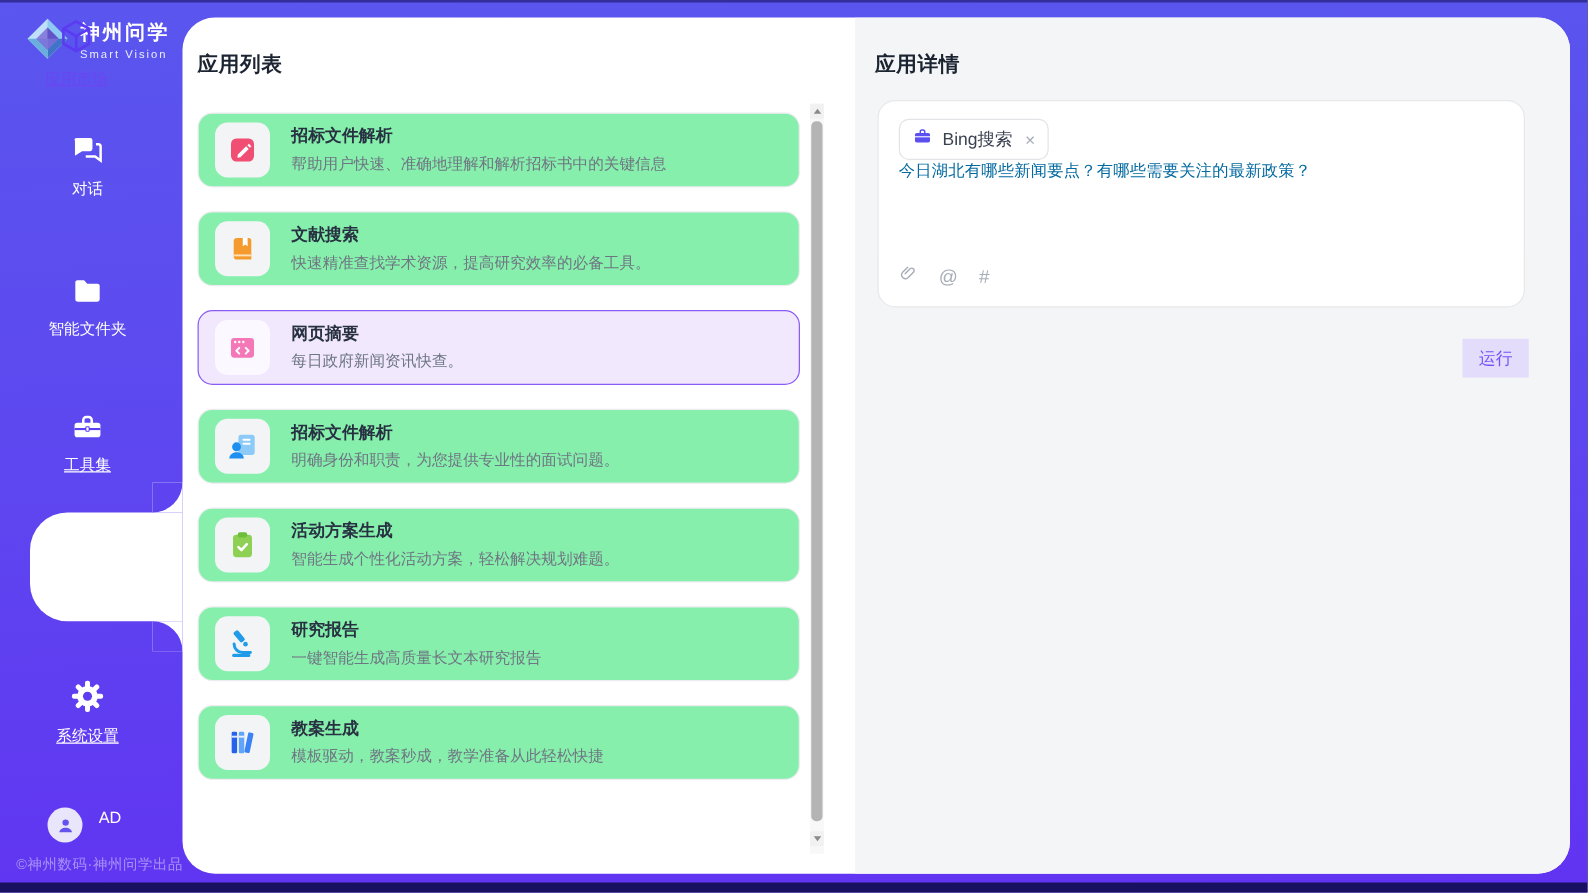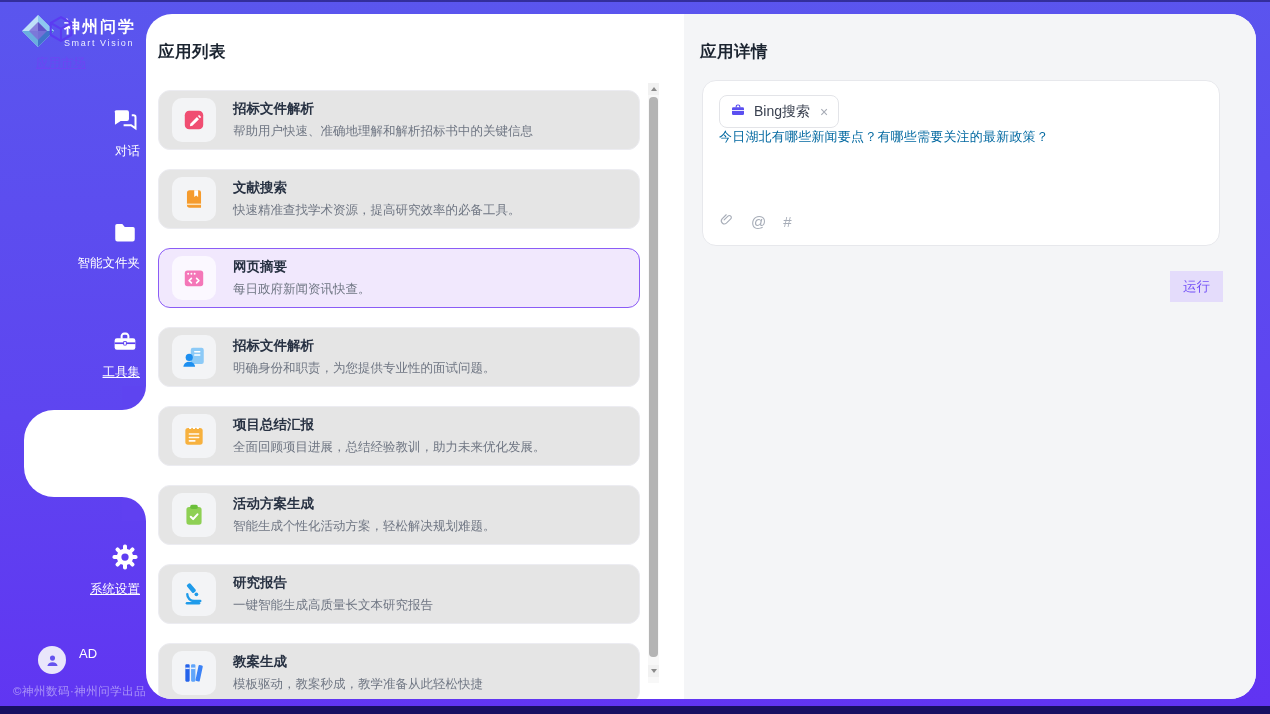--- a/index.html
+++ b/index.html
@@ -12,21 +12,21 @@
   .top-line{position:absolute;top:0;left:0;right:0;height:2px;background:rgba(20,14,90,.55);}
   .bottom-bar{position:absolute;bottom:0;left:0;right:0;height:8px;background:#181061;}
 
   
   .logo{position:absolute;top:13px;left:20px;display:flex;align-items:center;gap:8px;}
   .logo-text{display:flex;flex-direction:column;line-height:1;}
   .logo-cn{color:#fff;font-weight:bold;font-size:16px;letter-spacing:2px;}
   .logo-en{color:#e9edff;font-size:9px;letter-spacing:1.6px;margin-top:4px;}
 
   .nav-item{position:absolute;left:0;width:140px;display:flex;flex-direction:column;
-    align-items:flex-end;gap:8px;color:#fff;font-size:12.5px;cursor:pointer;}
+    align-items:center;gap:8px;color:#fff;font-size:12.5px;cursor:pointer;}
   .nav-item .lbl{line-height:1;}
   .u{text-decoration:underline;}
 
   .notch{position:absolute;left:24px;top:410px;width:122px;height:87px;background:#fff;
     border-radius:30px 0 0 30px;}
   .curve{position:absolute;left:122px;width:24px;height:24px;background:#fff;}
   .curve-top{top:386px;}
   .curve-bottom{top:497px;}
   .curve::after{content:'';position:absolute;inset:0;}
   .curve-top::after{background:#5e44f0;border-bottom-right-radius:24px;}
@@ -40,21 +40,21 @@
   .user-name{color:#fff;font-size:13px;}
   .copyright{position:absolute;left:13px;top:684px;font-size:11.5px;color:rgba(255,255,255,.45);letter-spacing:.5px;}
 
   
   .panel{position:absolute;left:146px;top:14px;width:1110px;height:685px;background:#fff;
     border-radius:26px;overflow:hidden;display:flex;}
   .left-col{width:538px;position:relative;box-sizing:border-box;padding:27px 0 0 12px;}
   .col-title{font-size:16.5px;font-weight:bold;color:#1b2430;letter-spacing:.5px;}
   .cards{margin-top:27px;width:482px;display:flex;flex-direction:column;gap:19px;}
   .card{height:60px;min-height:60px;border:1px solid #ececf1;border-radius:12px;display:flex;
-    align-items:center;padding:0 13px;gap:17px;background:#e5e5e5;box-sizing:border-box;cursor:pointer;}
+    align-items:center;padding:0 13px;gap:17px;background:#86efac;box-sizing:border-box;cursor:pointer;}
   .card.selected{background:#f1e8fd;border:1px solid #8b5cf6;}
   .app-icon{width:44px;height:44px;border-radius:10px;background:#f3f4f6;display:flex;
     align-items:center;justify-content:center;flex:none;}
   .selected .app-icon{background:#fbf8ff;}
   .card-text{display:flex;flex-direction:column;}
   .card-title{font-size:13.5px;font-weight:bold;color:#273142;}
   .card-desc{font-size:12.5px;color:#6f7683;margin-top:5px;}
 
   .sb-track{position:absolute;left:502px;top:69px;width:11px;height:600px;background:#f8f8f8;}
   .sb-btn{position:absolute;left:0;width:11px;height:12px;background:#f1f1f1;display:flex;
@@ -239,37 +239,20 @@
               <circle cx="7.6" cy="12.4" r="3.3" fill="#1d8ff0"></circle>
               <path d="M2.2 21c.3-2.9 2.6-4.6 5.4-4.6s5.1 1.7 5.4 4.6z" fill="#1d8ff0"></path>
             </svg>
           </span>
           <span class="card-text">
             <span class="card-title">招标文件解析</span>
             <span class="card-desc">明确身份和职责，为您提供专业性的面试问题。</span>
           </span>
         </div>
 
-        <div class="card">
-          <span class="app-icon">
-            <svg width="26" height="26" viewBox="0 0 24 24">
-              <rect x="4" y="4.5" width="16" height="15.5" rx="2.5" fill="#f7b13e"></rect>
-              <circle cx="8.5" cy="4.5" r="1.1" fill="#fff"></circle>
-              <circle cx="12" cy="4.5" r="1.1" fill="#fff"></circle>
-              <circle cx="15.5" cy="4.5" r="1.1" fill="#fff"></circle>
-              <rect x="7" y="9.4" width="10" height="1.5" rx="0.75" fill="#fff" opacity="0.92"></rect>
-              <rect x="7" y="12.6" width="10" height="1.5" rx="0.75" fill="#fff" opacity="0.92"></rect>
-              <rect x="7" y="15.8" width="6.5" height="1.5" rx="0.75" fill="#fff" opacity="0.92"></rect>
-            </svg>
-          </span>
-          <span class="card-text">
-            <span class="card-title">项目总结汇报</span>
-            <span class="card-desc">全面回顾项目进展，总结经验教训，助力未来优化发展。</span>
-          </span>
-        </div>
 
         <div class="card">
           <span class="app-icon">
             <svg width="26" height="26" viewBox="0 0 24 24">
               <rect x="5" y="4.5" width="14" height="16.5" rx="2.5" fill="#8ed054"></rect>
               <rect x="8.5" y="2.6" width="7" height="3.8" rx="1.6" fill="#6bbf3a"></rect>
               <path d="M9 13.6l2.2 2.2 4-4.4" stroke="#fff" stroke-width="1.9" fill="none" stroke-linecap="round" stroke-linejoin="round"></path>
             </svg>
           </span>
           <span class="card-text">

